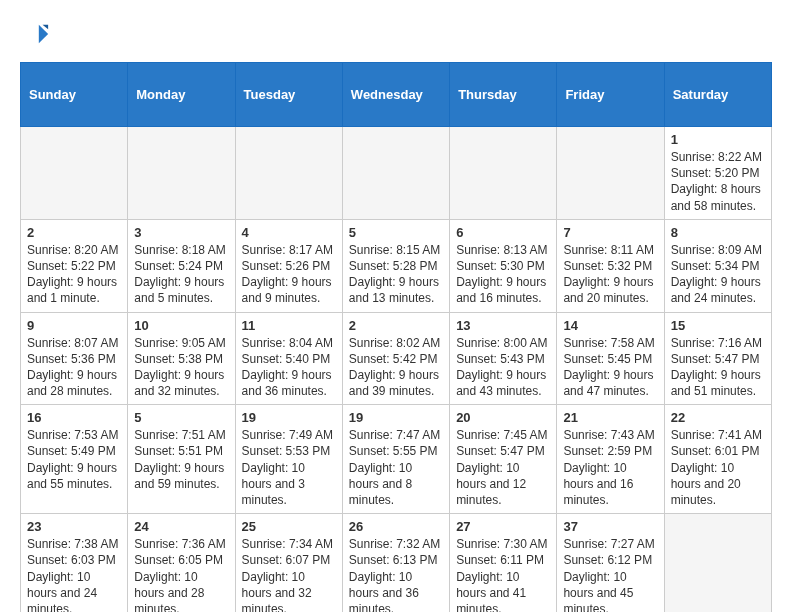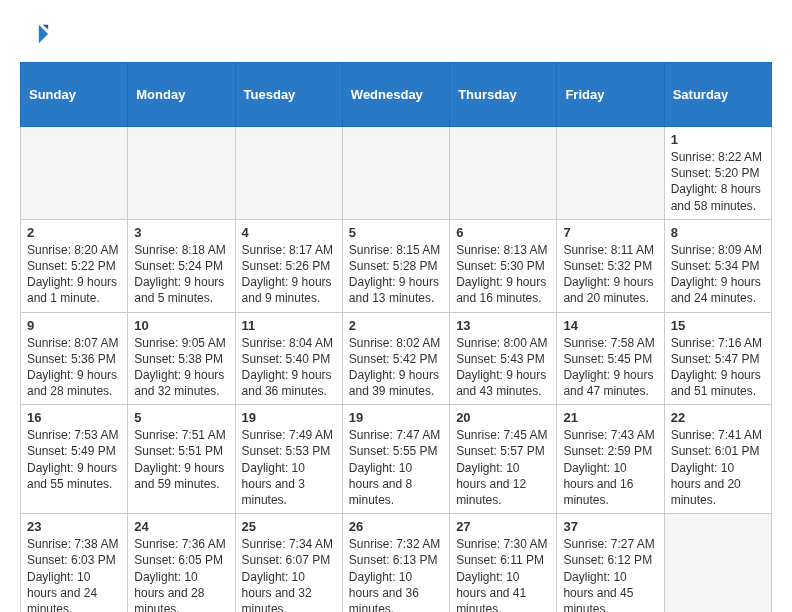--- a/index.html
+++ b/index.html
@@ -243,21 +243,21 @@
         </td>
         <td>
           <span class="day-number">19</span>
           <div class="day-info">Sunrise: 7:47 AM
 Sunset: 5:55 PM
 Daylight: 10 hours and 8 minutes.</div>
         </td>
         <td>
           <span class="day-number">20</span>
           <div class="day-info">Sunrise: 7:45 AM
-Sunset: 5:57 PM
+Sunset: 5:47 PM
 Daylight: 10 hours and 12 minutes.</div>
         </td>
         <td>
           <span class="day-number">21</span>
           <div class="day-info">Sunrise: 7:43 AM
 Sunset: 2:59 PM
 Daylight: 10 hours and 16 minutes.</div>
         </td>
         <td>
           <span class="day-number">22</span>

